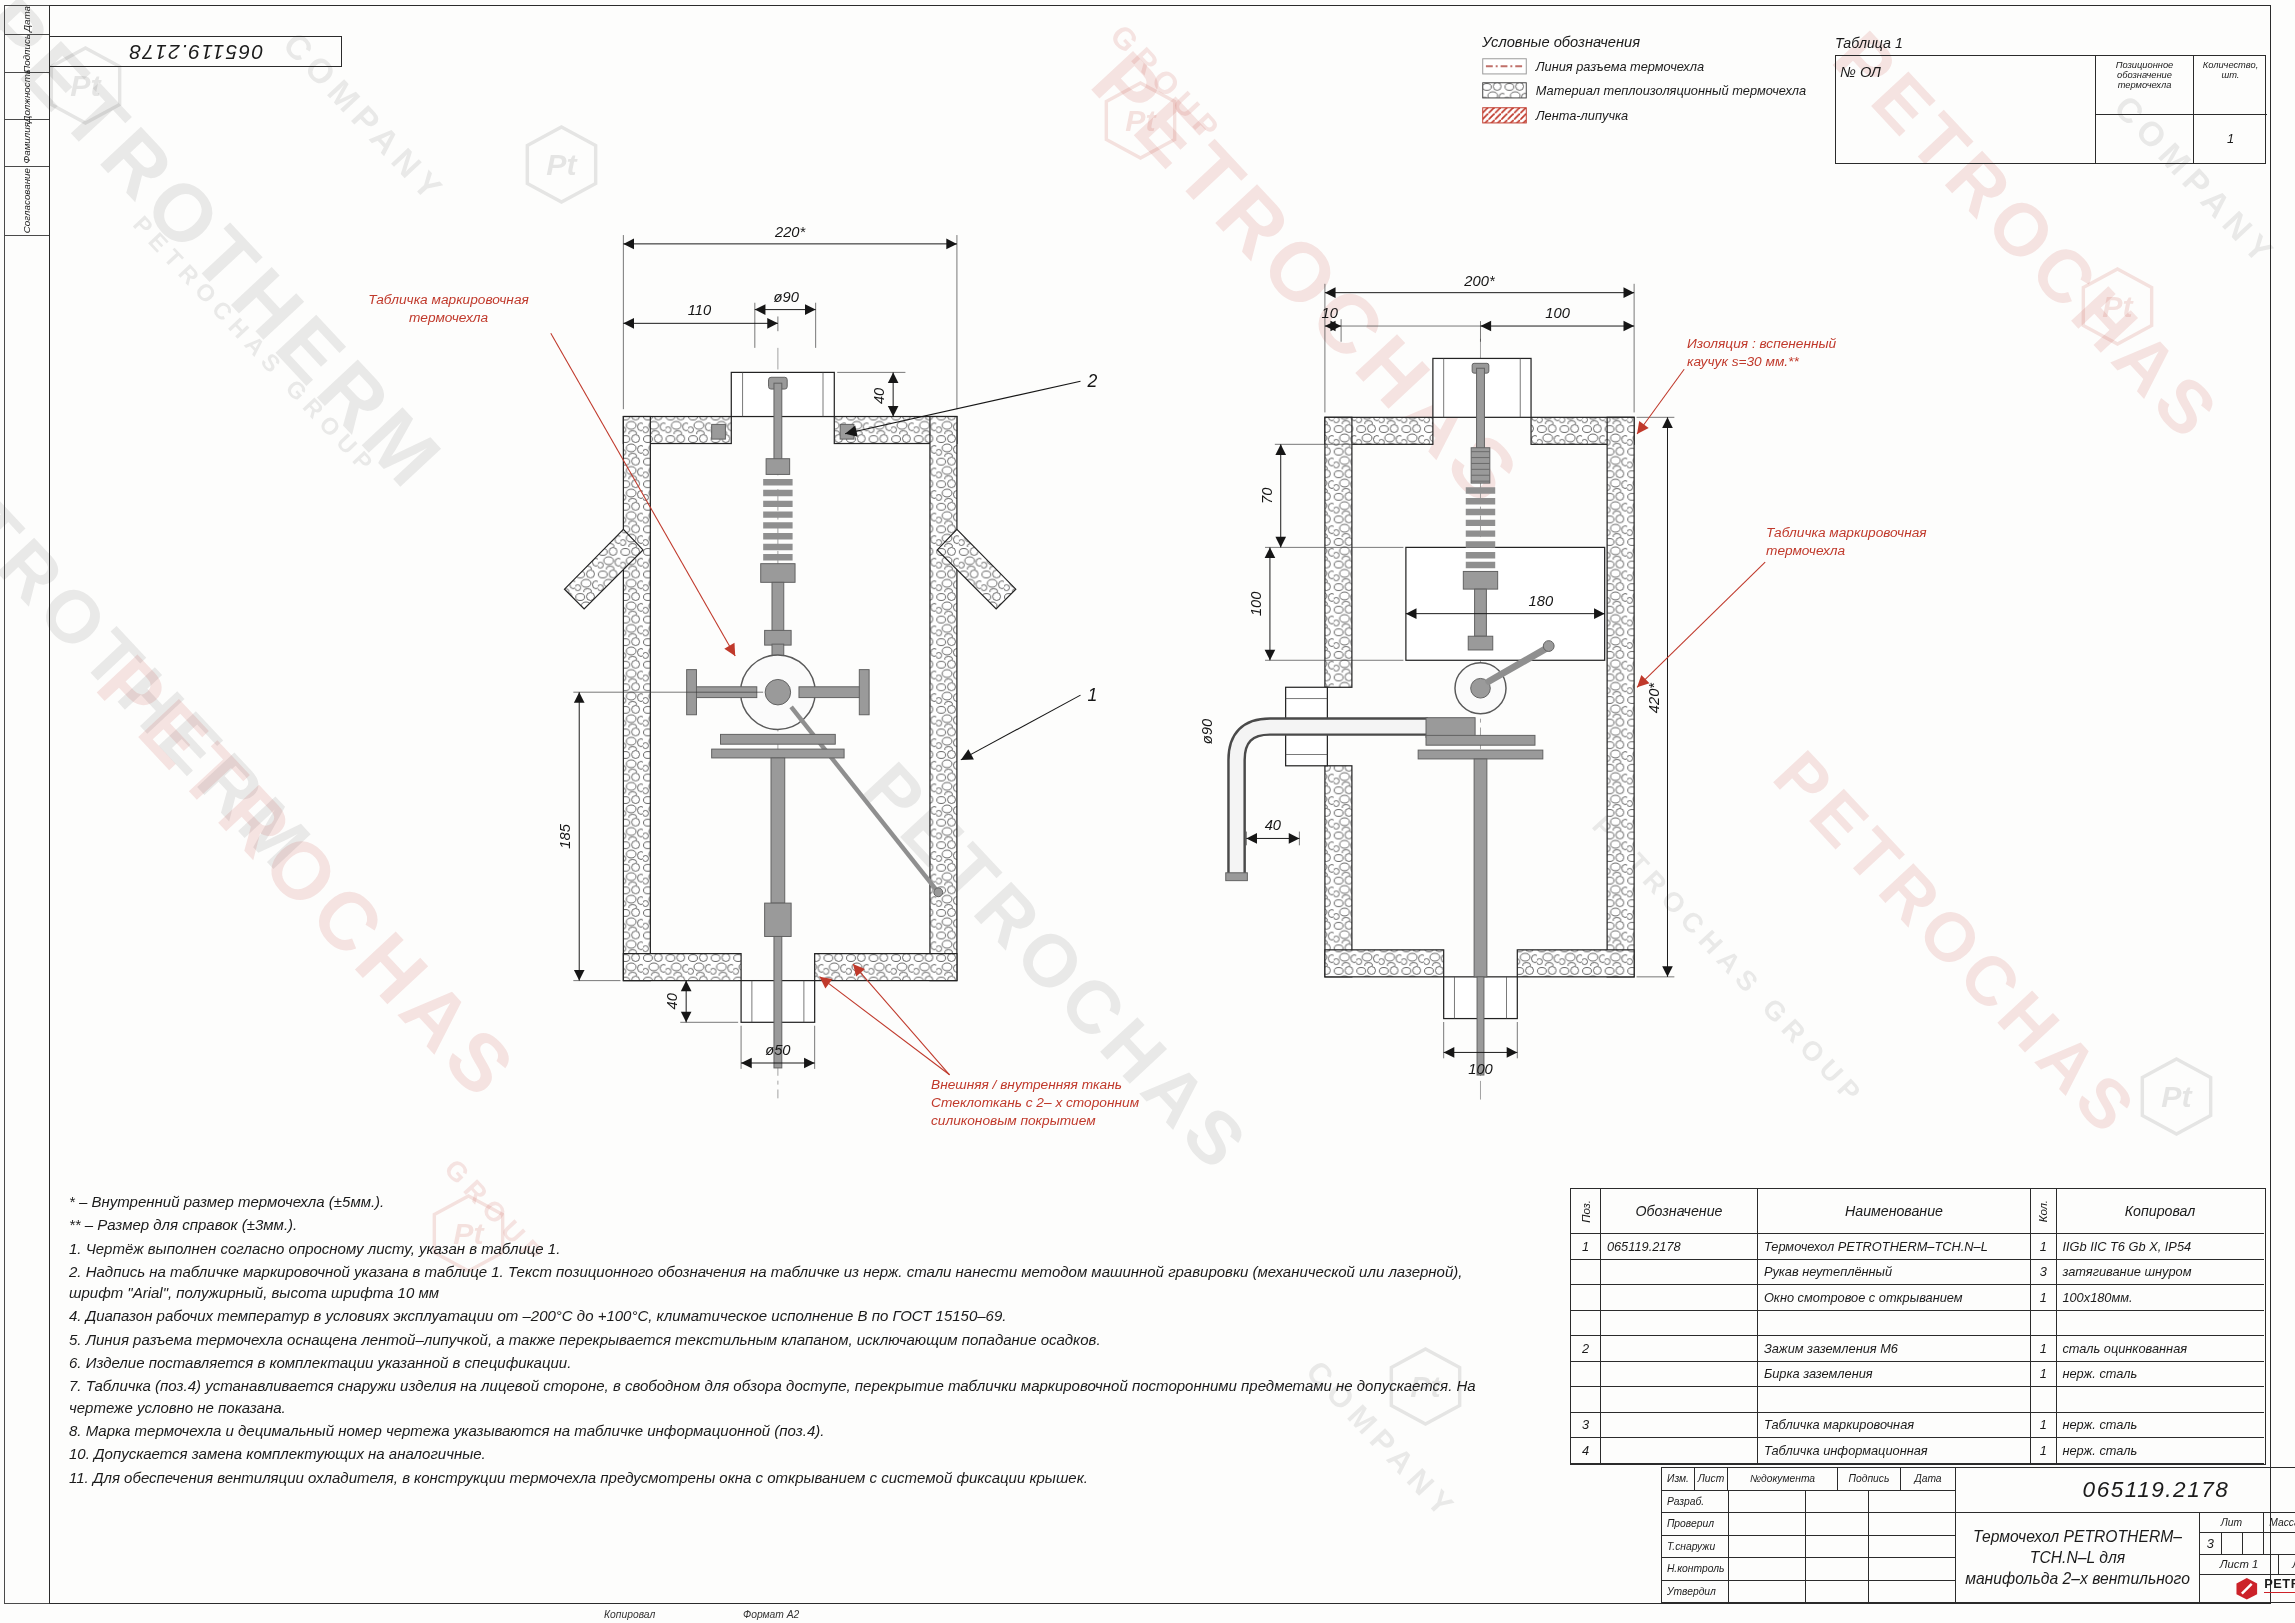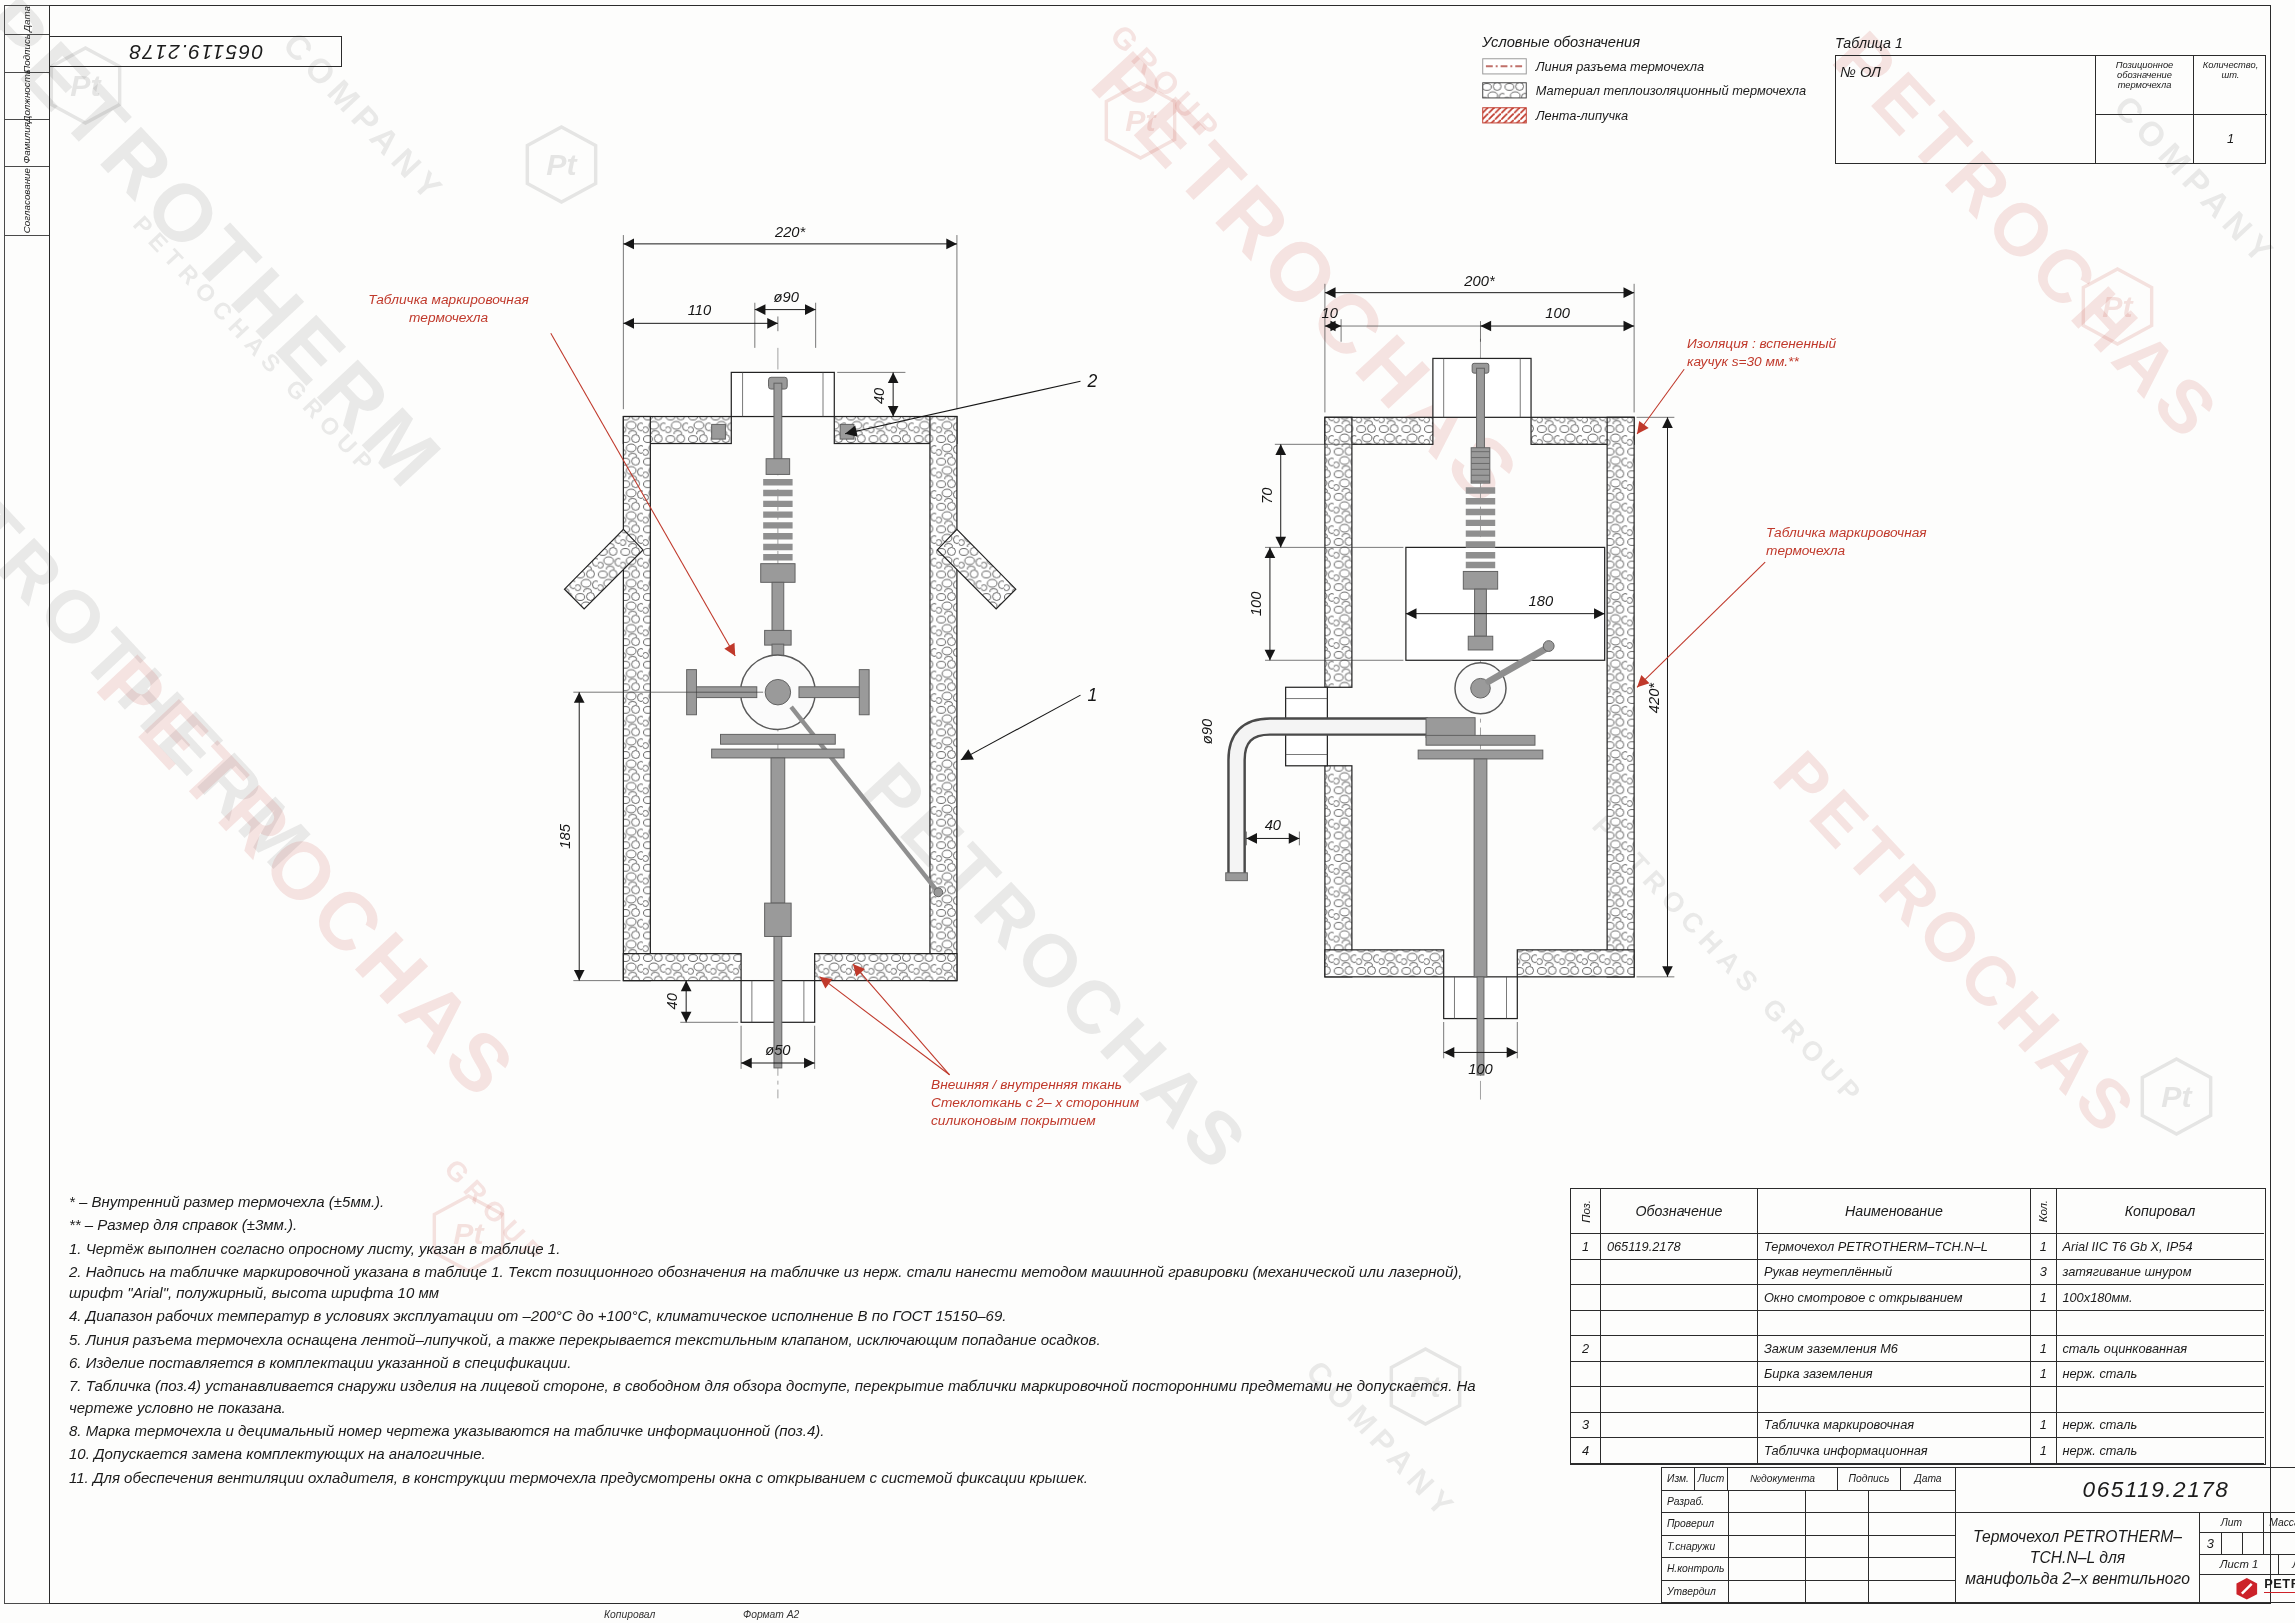--- a/index.html
+++ b/index.html
@@ -440,21 +440,21 @@
   <div class="spc sph">Наименование</div>
   <div class="spc sph">
       <span class="hrot">Кол.</span>
     </div>
   <div class="spc sph nr">Копировал</div>
 
   <div class="spc c">1</div>
   <div class="spc">065119.2178</div>
   <div class="spc">Термочехол PETROTHERM–TCH.N–L</div>
   <div class="spc c">1</div>
-  <div class="spc nr">Arial IIC T6 Gb X, IP54</div>
+  <div class="spc nr">IIGb IIC T6 Gb X, IP54</div>
 
   <div class="spc c"></div>
   <div class="spc"></div>
   <div class="spc">Рукав неутеплённый</div>
   <div class="spc c">3</div>
   <div class="spc nr">затягивание шнуром</div>
 
   <div class="spc c"></div>
   <div class="spc"></div>
   <div class="spc">Окно смотровое с открыванием</div>

